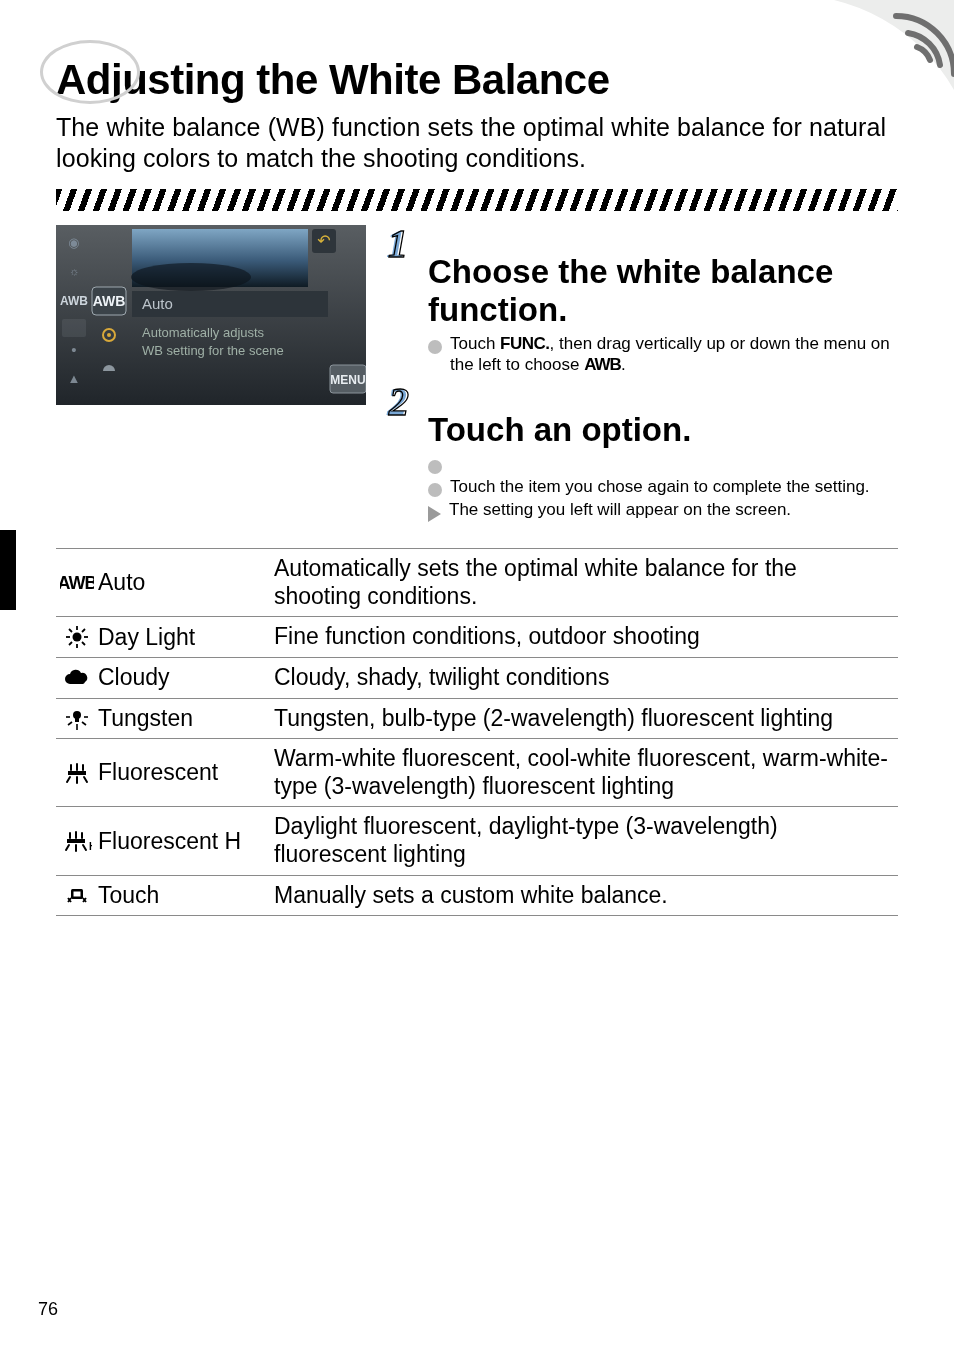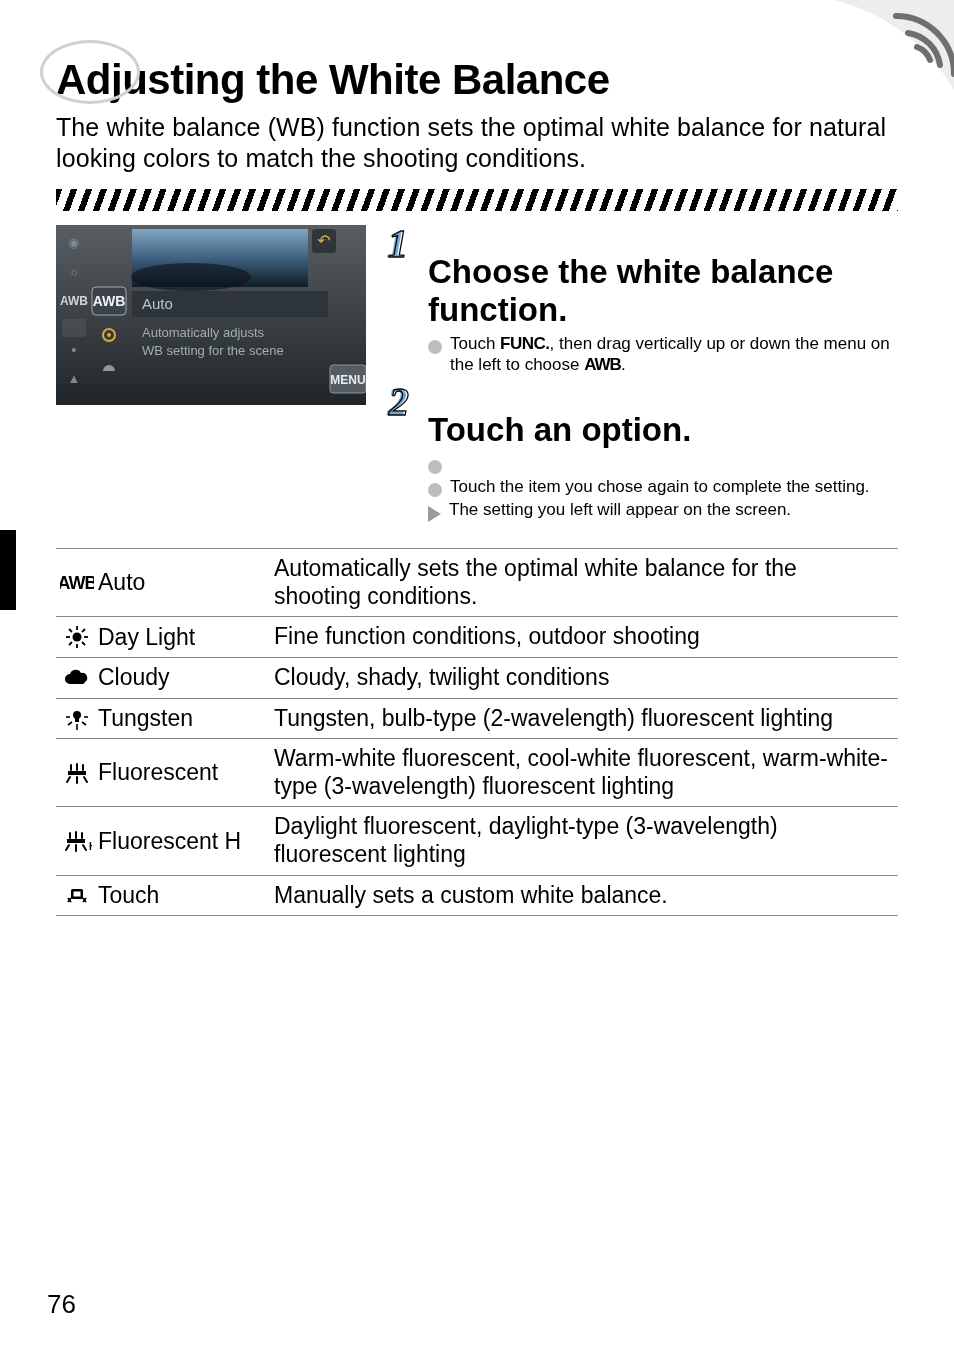--- a/index.html
+++ b/index.html
@@ -36,21 +36,21 @@
   
   .left-tab { position: absolute; left: 0; top: 530px; width: 16px; height: 80px; background: #000; }
 
   
   .wb-table { width: 100%; border-collapse: collapse; margin-top: 18px; font-size: 23px; }
   .wb-table td { border-top: 1px solid #8a8a8a; border-bottom: 1px solid #8a8a8a; padding: 6px 8px; vertical-align: middle; }
   .wb-table td.icon { width: 40px; text-align: center; padding-left: 4px; padding-right: 2px; }
   .wb-table td.name { width: 170px; white-space: nowrap; padding-left: 2px; }
   .wb-table td.desc { line-height: 1.2; margin-left: 26px; }
 
-  .page-number { position: absolute; left: 47px; bottom: 30px; font-size: 26px; }
+  .page-number { position: absolute; left: 38px; bottom: 30px; font-size: 18px; }
 
   .icon svg { display: block; margin: 0 auto; }
 </style>
 </head>
 <body>
 
 <div class="page">
 
   <div class="corner">
     <svg width="170" height="140" viewBox="0 0 170 140">

